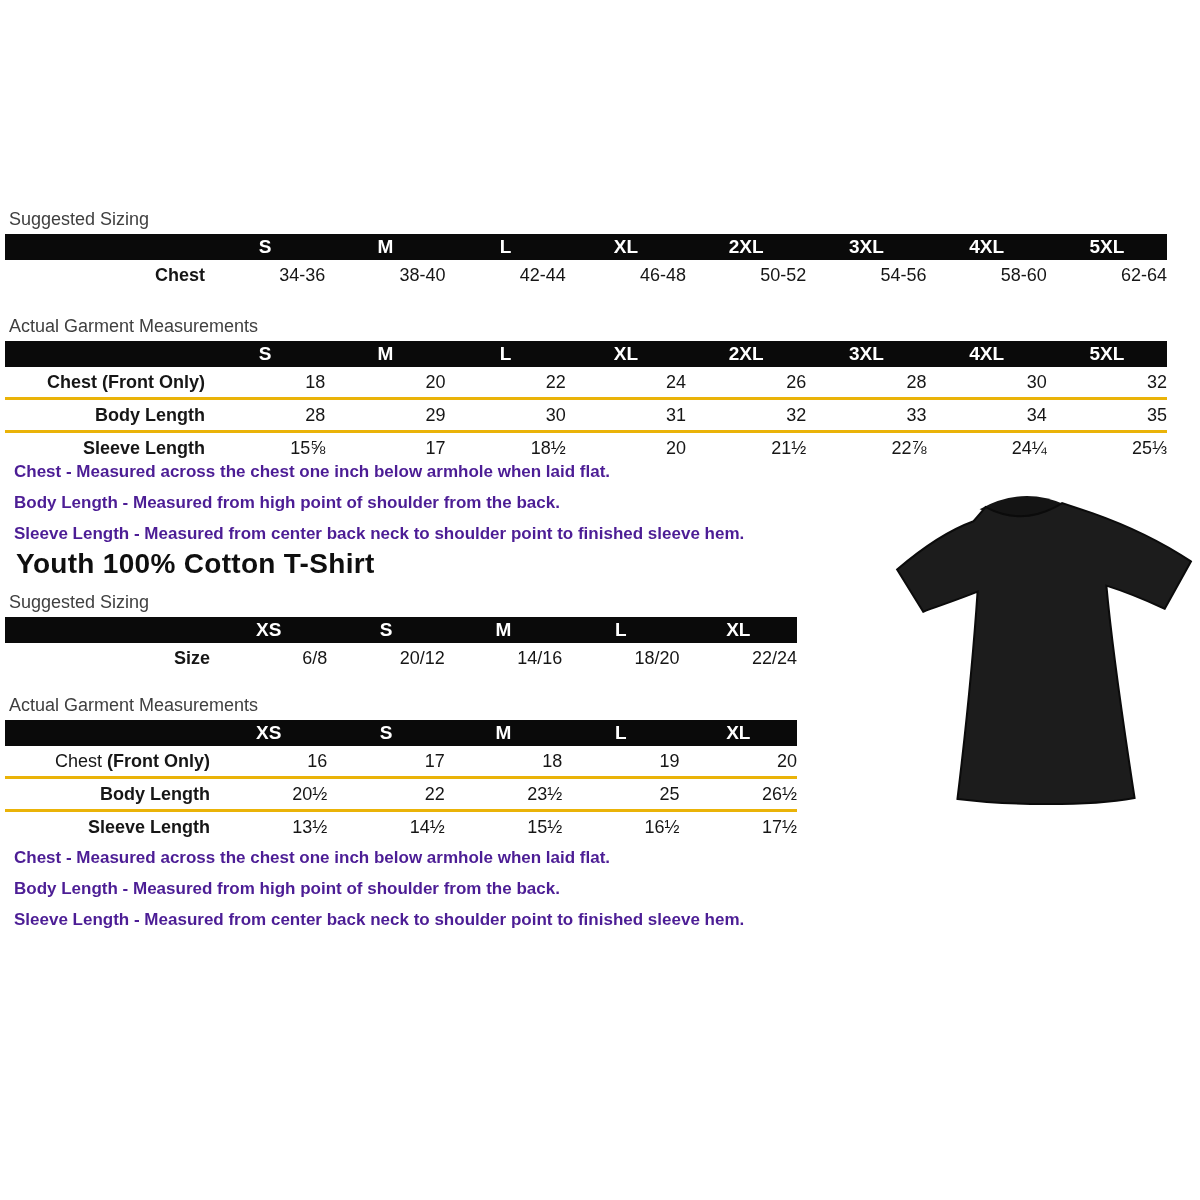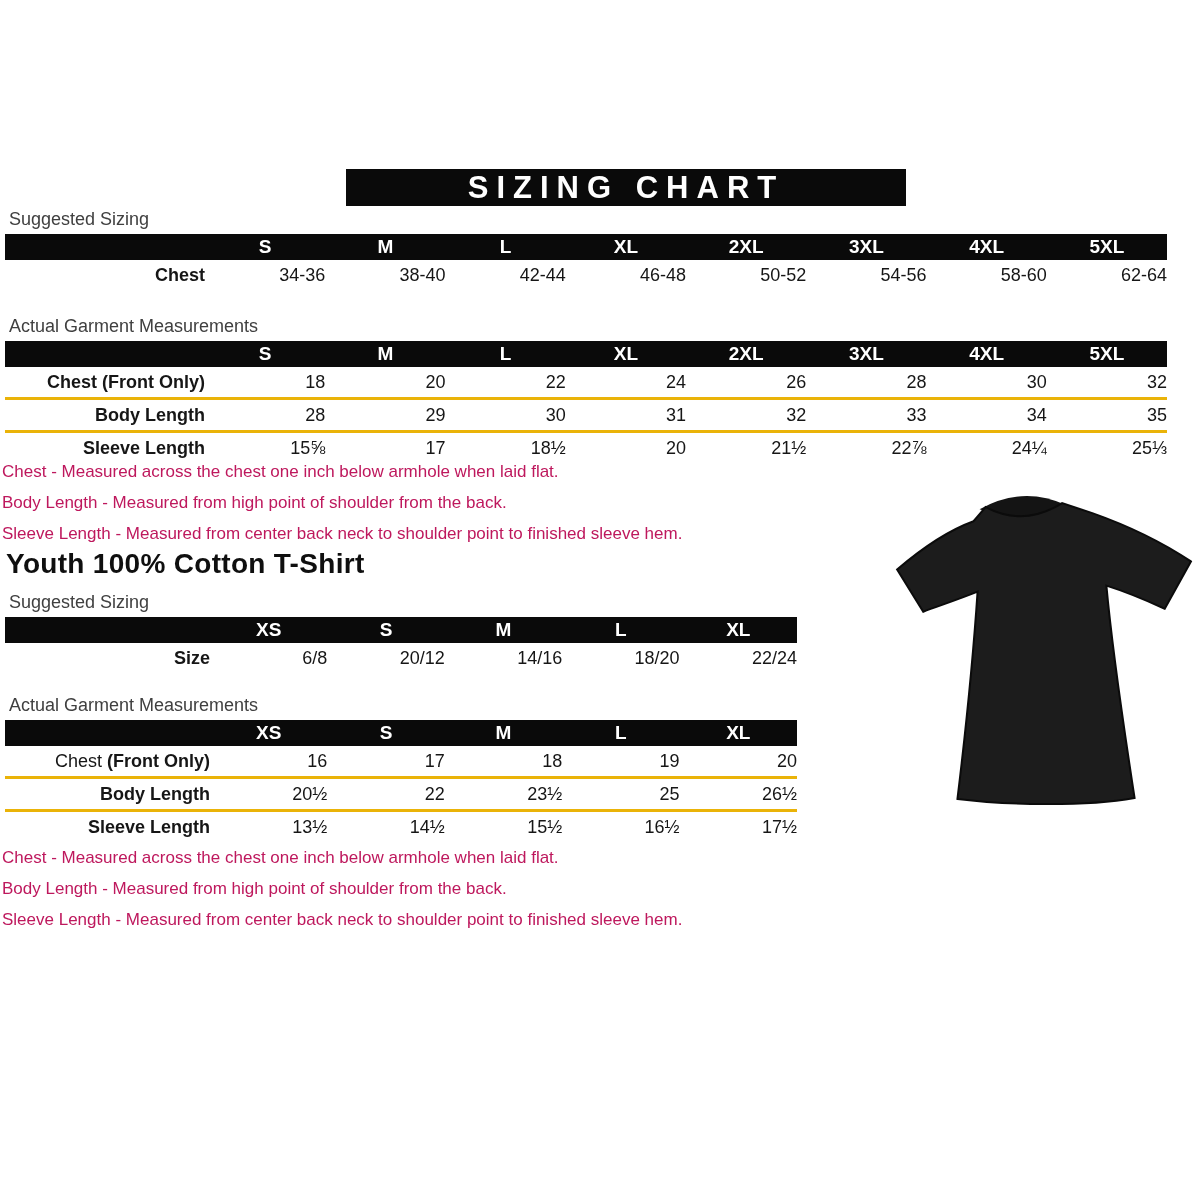--- a/index.html
+++ b/index.html
@@ -23,34 +23,33 @@
   .youth-table { width:792px; }
   thead tr { background:#0a0a0a; }
   thead th { color:#ffffff; font-size:19px; font-weight:700; height:26px; padding:0; text-align:center; }
   .adult-table .label-col { width:200px; }
   .youth-table .label-col { width:205px; }
   tbody td { text-align:right; font-size:18px; height:30px; padding:0; color:#161616; }
   tbody td.row-label { text-align:right; padding-left:34px; font-weight:700; }
   tbody td.row-label .lbl-suffix { font-weight:700; }
   tbody tr.sep td { border-top:3px solid #eab308; }
   tbody tr.normal-label td.row-label .lbl-main { font-weight:400; }
-  .notes { position:absolute; left:2px; font-size:17px; line-height:31px; color:#be185d; }
+  .notes { position:absolute; left:14px; font-size:17px; line-height:31px; color:#4c1d95;font-weight:bold; }
   .notes div { white-space:nowrap; }
   .youth-title {
-    position:absolute; left:6px; top:548px;
+    position:absolute; left:16px; top:548px;
     font-size:28px; font-weight:700; color:#0f0f0f; letter-spacing:0.3px;
   }
   .tshirt-wrap { position:absolute; left:893px; top:489px; width:302px; height:322px; }
 </style>
 </head>
 <body>
 
 <div class="sheet">
 
-  <div class="banner">SIZING CHART</div>
 
   <div class="tbl-block" style="top:209px;">
     <div class="section-label">Suggested Sizing</div>
     <table class="adult-table">
         <thead>
           <tr>
             <th class="label-col"></th>
             <th>S</th>
             <th>M</th>
             <th>L</th>

